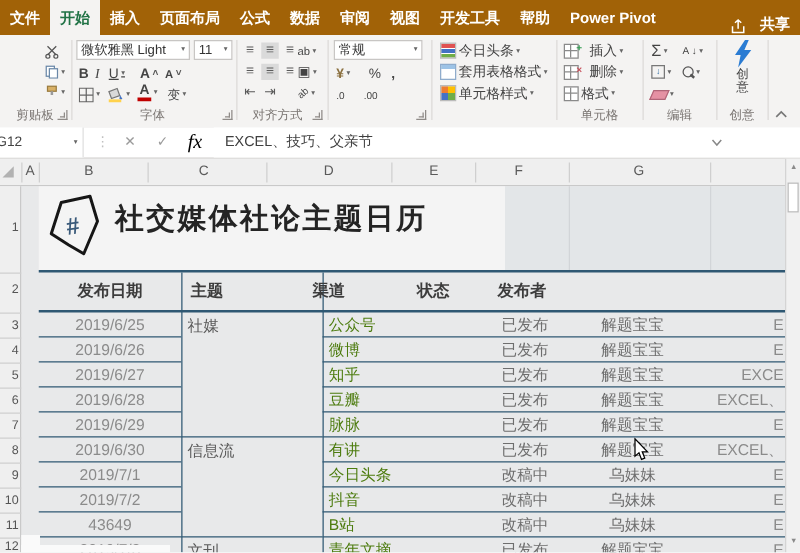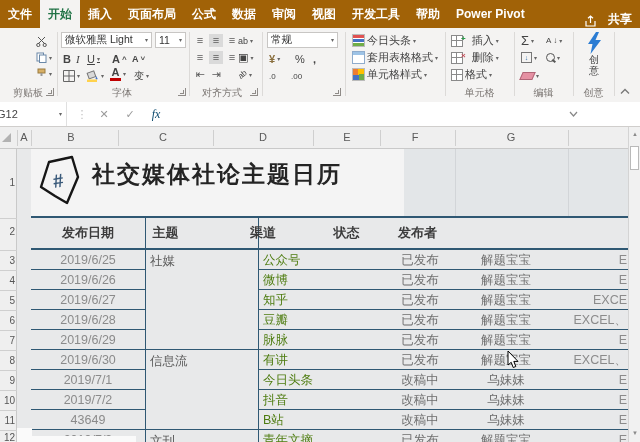--- a/index.html
+++ b/index.html
@@ -38,21 +38,21 @@
   .eraser{width:11px;height:6px;background:#e591a3;border:1px solid #b06577;transform:skewX(-24deg);}
   .findic{width:7px;height:7px;border:1.5px solid #555;border-radius:50%;position:relative;}
   .findic:after{content:"";position:absolute;left:5px;top:6px;width:4px;height:1.5px;background:#555;transform:rotate(40deg);}
   .fillic{width:9px;height:9px;border:1px solid #777;font-size:7px;line-height:9px;text-align:center;color:#2e6da4;}
   .fonA{font-size:11px;font-weight:bold;color:#444;line-height:10px;}
   .redbar{width:11px;height:3px;background:#c00000;margin-top:1px;}
   
   .fbar{position:absolute;left:0;top:102px;width:640px;height:25px;background:#fff;border-bottom:1px solid #d0cecc;box-sizing:border-box;}
   .namebox{position:absolute;left:0;top:0;width:66px;height:24px;background:#fff;border-right:1px solid #e0e0e0;font-size:11px;color:#444;line-height:24px;}
   .fbtn{position:absolute;top:0;height:24px;line-height:24px;text-align:center;width:20px;color:#9a9a9a;font-size:11px;}
-  .fx{font-family:"Liberation Serif","DejaVu Serif",serif;font-style:italic;color:#0c4a6e;font-size:12px;}
+  .fx{font-family:"Liberation Serif","DejaVu Serif",serif;font-style:italic;color:#000000;font-size:16px;}
   .finput{position:absolute;left:171px;top:0;width:469px;height:24px;background:#fff;font-size:11.5px;color:#3f3f3f;line-height:24px;}
   
   .colhdr{position:absolute;left:0;top:127px;width:640px;height:22px;background:#efefef;border-bottom:1px solid #c9c9c9;box-sizing:border-box;}
   .collet{position:absolute;top:0;height:21px;line-height:21px;font-size:11px;color:#5a5a5a;text-align:center;width:24px;}
   .ctick{position:absolute;top:3px;width:1px;height:16px;background:#cfcfcf;}
   .sheet{position:absolute;left:0;top:149px;width:640px;height:293px;background:#e8e9ea;}
   .rowhdr{position:absolute;left:0;top:0;width:17px;height:293px;background:#efefef;border-right:1px solid #c9c9c9;box-sizing:border-box;}
   .rownum{position:absolute;left:0;width:15px;text-align:right;font-size:10px;color:#555;line-height:10px;}
   .rline{position:absolute;left:0;width:17px;height:1px;background:#cfcfcf;}
   .titleband{position:absolute;left:31px;top:0;width:373px;height:67px;background:#f4f4f4;}
@@ -309,20 +309,21 @@
   <div class="fbar">
     <div class="namebox">
       <span style="margin-left:-3px">G12</span>
       <span class="dd" style="position:absolute;right:4px;top:9px">▾</span>
     </div>
     <div class="fbtn" style="left:72px;color:#c0c0c0">⋮</div>
     <div class="fbtn" style="left:94px">✕</div>
     <div class="fbtn" style="left:120px">✓</div>
     <div class="fbtn fx" style="left:146px">fx</div>
     <div class="finput">
+      <span style="margin-left:9px">EXCEL、技巧、父亲节</span>
       <svg style="position:absolute;right:62px;top:9px" width="9" height="6" viewBox="0 0 9 6">
           <path d="M1 1l3.5 4L8 1" fill="none" stroke="#888" stroke-width="1.2"></path>
         </svg>
     </div>
   </div>
 
   <div class="colhdr">
     <div class="abs" style="left:2px;top:6px;width:0;height:0;border-left:9px solid transparent;border-bottom:9px solid #b2b2b2"></div>
     <div id="collets">
         <div class="collet" style="left: 12px;">A</div>

